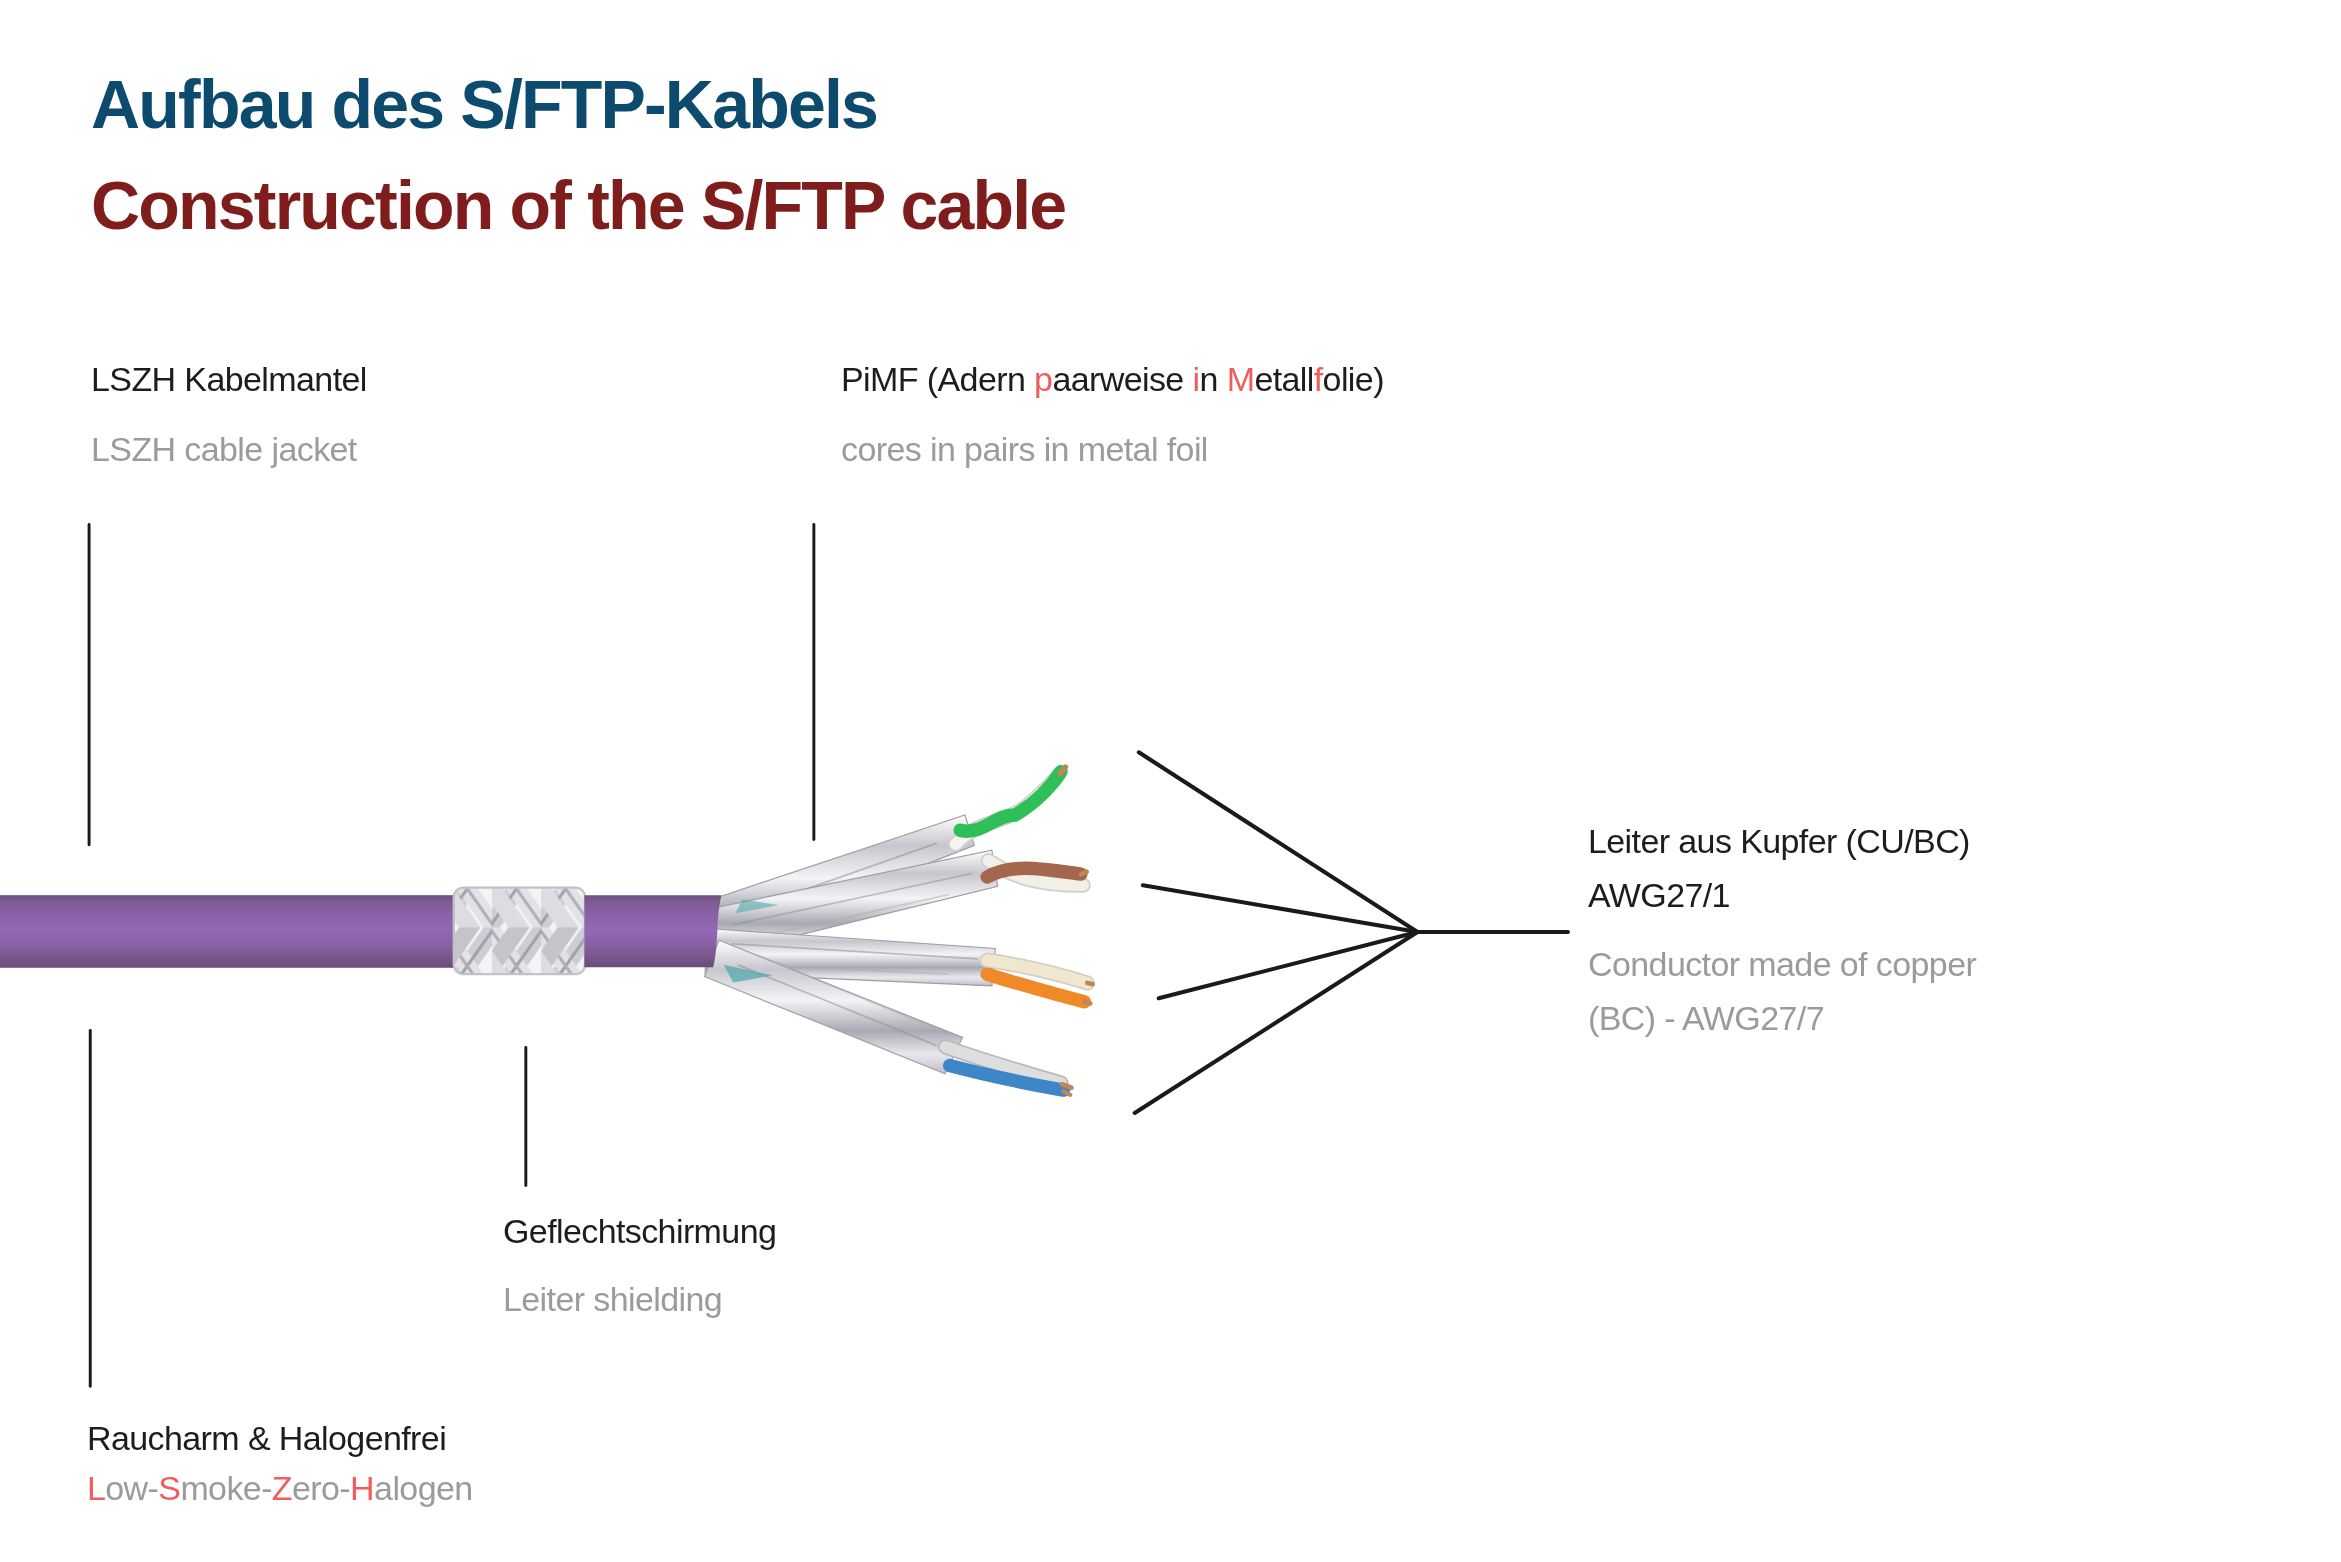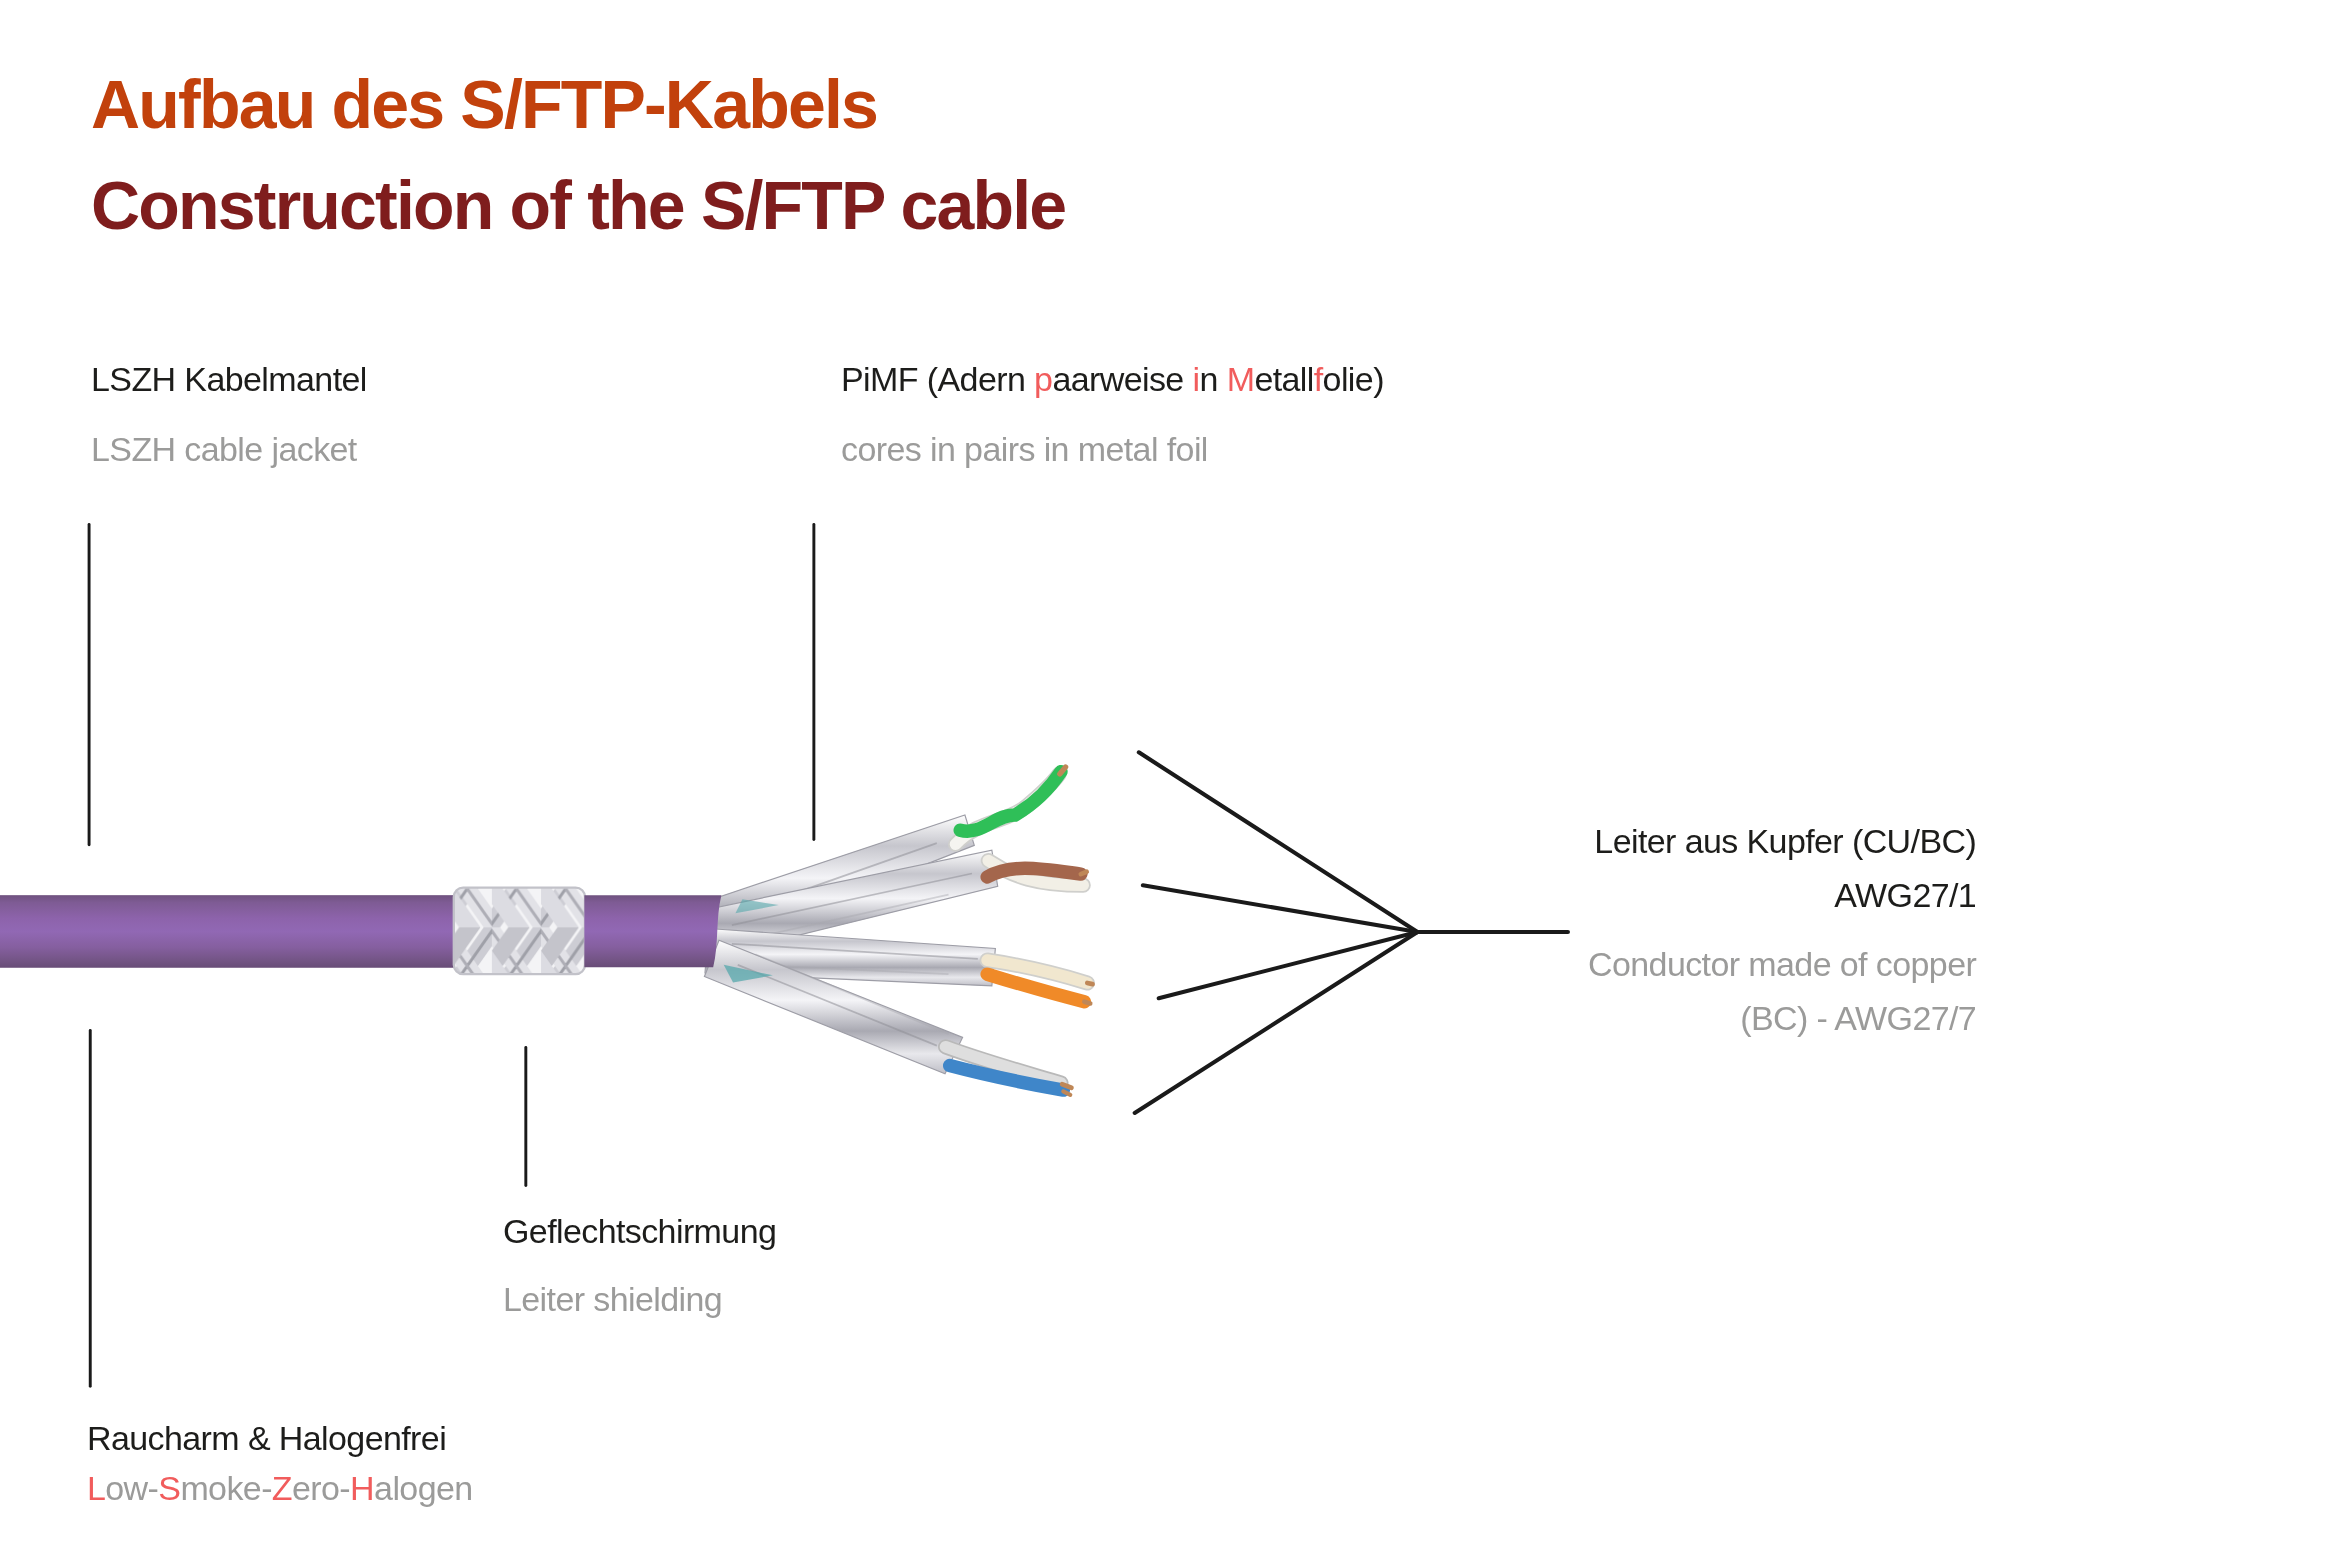--- a/index.html
+++ b/index.html
@@ -1,28 +1,28 @@
 <!DOCTYPE html>
 <html style="font-size:9.4px"><head>
 <meta charset="utf-8">
 <style>
   html,body{margin:0;padding:0;background:#ffffff;}
   .page{position:relative;width:2342px;height:1562px;background:#ffffff;
         font-family:"Liberation Sans",sans-serif;overflow:hidden;}
   .abs{position:absolute;}
   .title-de{left:91px;top:24.6px;font-size:68px;font-weight:700;letter-spacing:-1.8px;
-            color:#c2410c;line-height:1;white-space:nowrap;}
+            color:#0c4a6e;line-height:1;white-space:nowrap;}
   .title-en{left:91px;top:115px;font-size:68px;font-weight:700;letter-spacing:-1.8px;
             color:#7f1d1d;line-height:1;white-space:nowrap;}
   .lbl{white-space:nowrap;font-size:34px;letter-spacing:-0.6px;color:#1d1d1b;}
   .lbl p{margin:0;}
   .lbl .en{color:#9b9b9a;}
   #label-jacket{left:91px;top:344px;}   #label-jacket p{line-height:70px;}
   #label-pimf{left:813px;top:344px;}    #label-pimf p{line-height:70px;margin-left:28px;}
-  #label-conductor{left:1588px;top:814px;} #label-conductor p{line-height:54px;text-align:right;}
+  #label-conductor{left:1588px;top:814px;} #label-conductor p{line-height:54px;}
   #label-conductor .en-block{margin-top:15px;}
   #label-braid{left:503px;top:1197px;}   #label-braid p{line-height:68px;}
   #label-smoke{left:87px;top:1413px;}   #label-smoke p{line-height:50px;}
   svg.overlay{position:absolute;left:0;top:0;width:2342px;height:1562px;}
 </style>
 </head>
 <body>
 
 <div class="page">
 

